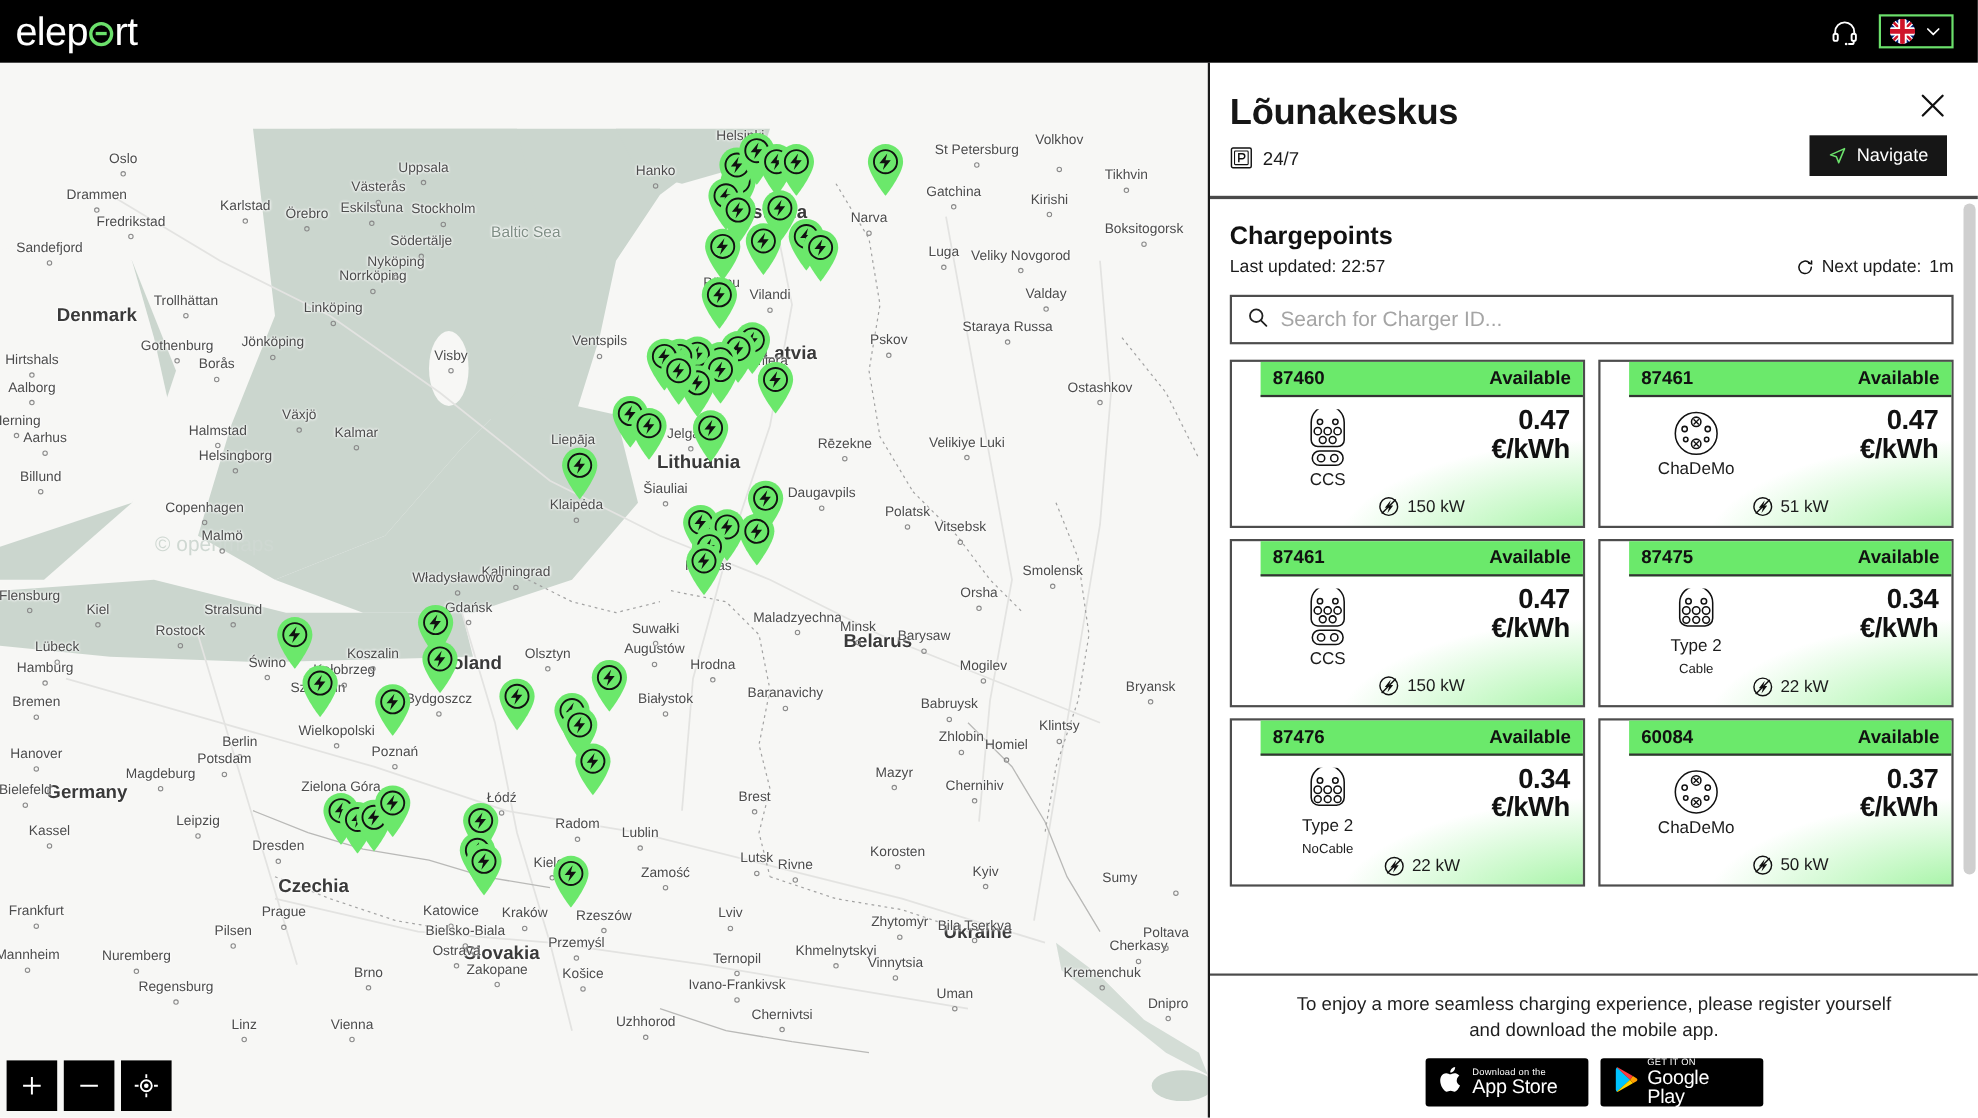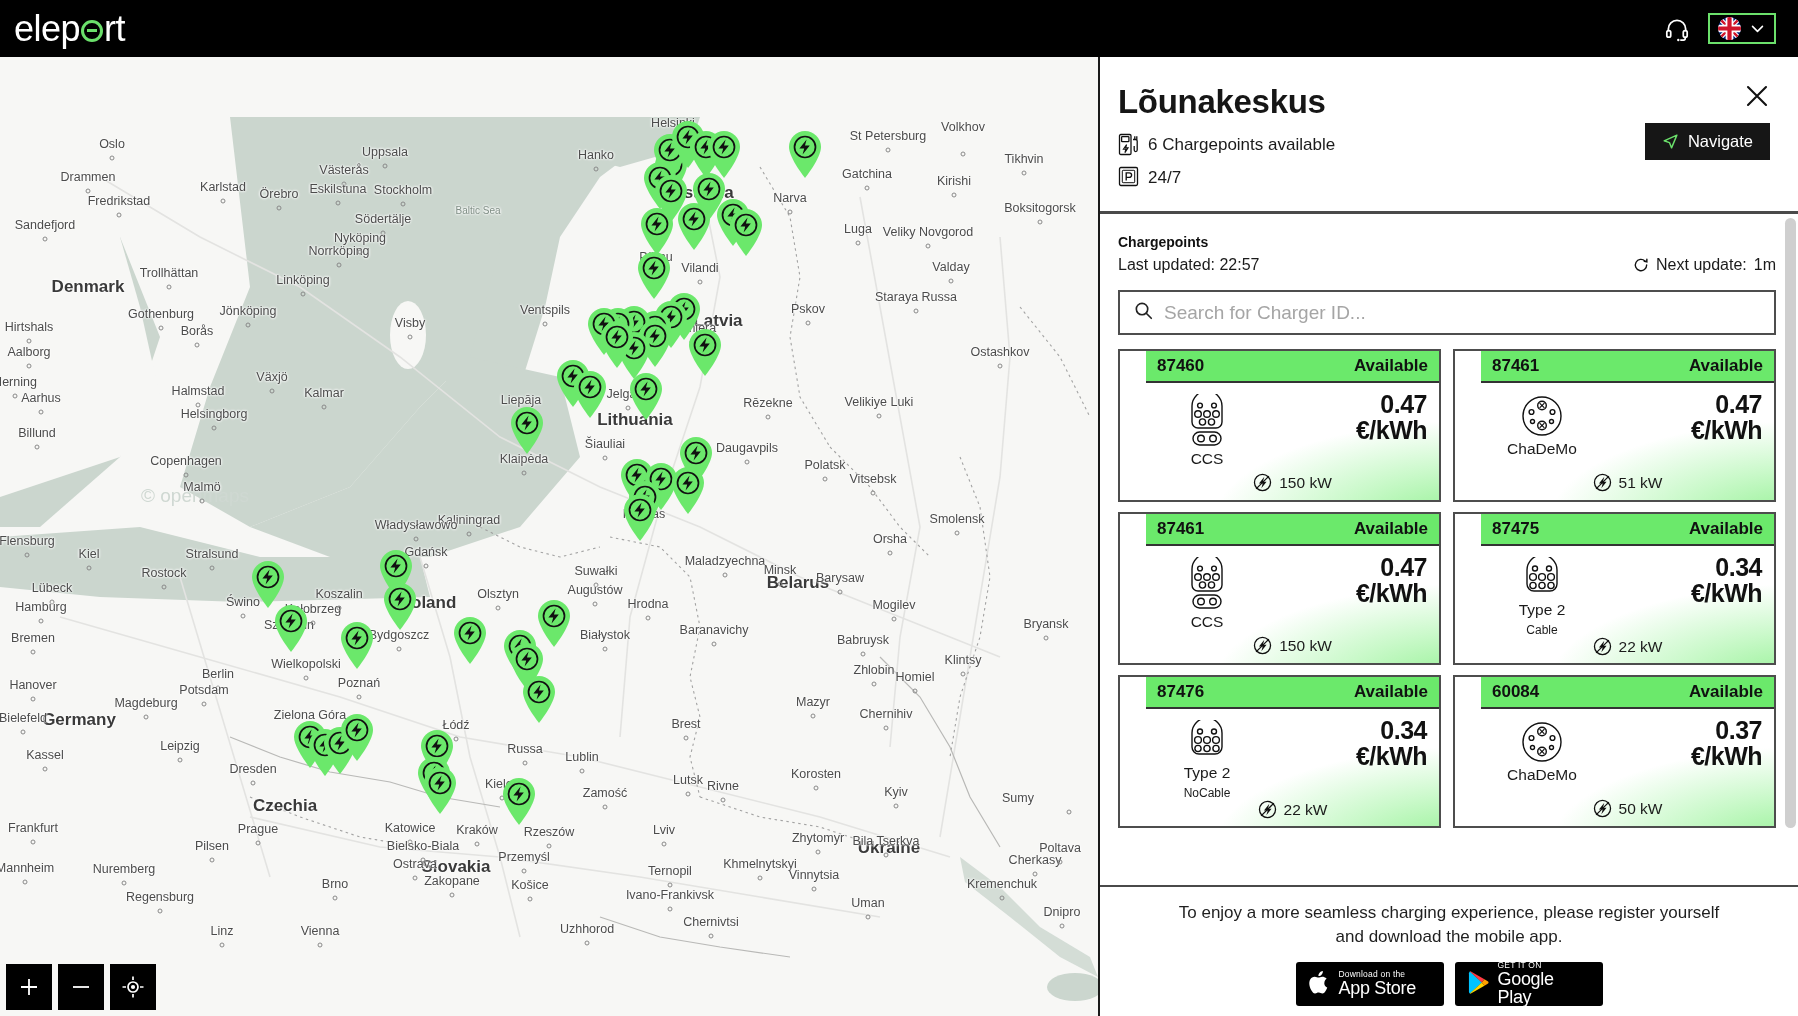--- a/index.html
+++ b/index.html
@@ -65,21 +65,21 @@
   .map-label {
     position: absolute;
     color: #4c4c4c;
     font-size: 12.5px;
     white-space: nowrap;
     transform: translate(-50%, -50%);
     text-shadow: 0 0 3px #fff, 0 0 3px #fff, 0 0 2px #fff;
     pointer-events: none;
   }
   .map-label.big { font-size: 17px; font-weight: 700; color: #3a3a3a; }
-  .map-label.sea-lbl { color: #7f8e85; font-size: 10px; }
+  .map-label.sea-lbl { color: #7f8e85; font-size: 14px; }
   .city-dot {
     position: absolute;
     width: 5px; height: 5px;
     border: 1px solid #8a8a8a; border-radius: 50%;
     background: transparent;
     transform: translate(-50%, -50%);
   }
 
   .pin {
     position: absolute;
@@ -143,21 +143,21 @@
   .nav-btn svg { display: block; }
 
   .divider { height: 3px; background: #4a4a4a; }
 
   .panel-body {
     flex: 1 1 auto;
     padding: 20px 22px 0 18px;
     overflow: hidden;
     position: relative;
   }
-  .cp-title { font-size: 14px; font-weight: 700; color: #111; }
+  .cp-title { font-size: 23px; font-weight: 700; color: #111; }
   .cp-subrow {
     display: flex; align-items: center;
     margin-top: 6px; margin-bottom: 16px;
     font-size: 16px; color: #1b1b1b;
   }
   .cp-subrow b { font-weight: 400; }
   .cp-next { margin-left: auto; display: flex; align-items: center; gap: 7px; }
   .refresh-ic { width: 16px; height: 16px; display:block; }
 
   .search-wrap {
@@ -494,21 +494,21 @@
       <div class="map-label" style="left: 399px; top: 578px;">Bydgoszcz</div>
       <div class="city-dot" style="left: 399px; top: 592px;"></div>
       <div class="map-label" style="left: 359px; top: 626px;">Poznań</div>
       <div class="city-dot" style="left: 359px; top: 640px;"></div>
       <div class="map-label" style="left: 306px; top: 607px;">Wielkopolski</div>
       <div class="city-dot" style="left: 306px; top: 621px;"></div>
       <div class="map-label" style="left: 310px; top: 658px;">Zielona Góra</div>
       <div class="city-dot" style="left: 310px; top: 672px;"></div>
       <div class="map-label" style="left: 456px; top: 668px;">Łódź</div>
       <div class="city-dot" style="left: 456px; top: 682px;"></div>
-      <div class="map-label" style="left: 525px; top: 692px;">Russa</div>
+      <div class="map-label" style="left: 525px; top: 692px;">Radom</div>
       <div class="city-dot" style="left: 525px; top: 706px;"></div>
       <div class="map-label" style="left: 582px; top: 700px;">Lublin</div>
       <div class="city-dot" style="left: 582px; top: 714px;"></div>
       <div class="map-label" style="left: 502px; top: 727px;">Kielce</div>
       <div class="city-dot" style="left: 502px; top: 741px;"></div>
       <div class="map-label" style="left: 605px; top: 736px;">Zamość</div>
       <div class="city-dot" style="left: 605px; top: 750px;"></div>
       <div class="map-label" style="left: 410px; top: 771px;">Katowice</div>
       <div class="city-dot" style="left: 410px; top: 785px;"></div>
       <div class="map-label" style="left: 477px; top: 773px;">Kraków</div>
@@ -959,33 +959,20 @@
 
     <button class="nav-btn">
       <span>
         <svg width="17" height="17" viewBox="0 0 24 24" fill="none" stroke="#6BE06B" stroke-width="2" stroke-linejoin="round">
             <path d="M21 3 L3 11 L10.5 13.5 L13.5 21 Z"></path>
           </svg>
       </span>
       <span>Navigate</span>
     </button>
 
-    <div class="meta-row">
-      <span class="ic">
-        <svg width="21" height="23" viewBox="0 0 21 23" fill="none" stroke="#111" stroke-width="1.3">
-          <rect x="1.5" y="1.5" width="11.5" height="20" rx="1.3"></rect>
-          <rect x="3.6" y="3.6" width="7.3" height="5" rx="0.7"></rect>
-          <path d="M8.6 11.6 L5.4 16.2 H7.9 L6.9 19.6 L10.1 14.9 H7.7 Z" stroke-width="1.1"></path>
-          <path d="M15 6.5 h2.6 a1.6 1.6 0 011.6 1.6 v9 a1.5 1.5 0 01-3 0 V13"></path>
-          <path d="M16.8 3.2 v3.3"></path>
-          <path d="M18.8 3.2 v3.3"></path>
-        </svg>
-      </span>
-      <span>6 Chargepoints available</span>
-    </div>
 
     <div class="meta-row">
       <span class="ic">
         <svg width="21" height="21" viewBox="0 0 21 21" fill="none" stroke="#111" stroke-width="1.3">
           <rect x="1.5" y="1.5" width="18" height="18" rx="1.4"></rect>
           <rect x="4.3" y="4.3" width="12.4" height="12.4" rx="0.8" stroke-width="1"></rect>
           <path d="M8.2 14.4 V6.8 h3.1 a2.3 2.3 0 010 4.6 H8.2" stroke-width="1.35"></path>
         </svg>
       </span>
       <span>24/7</span>

